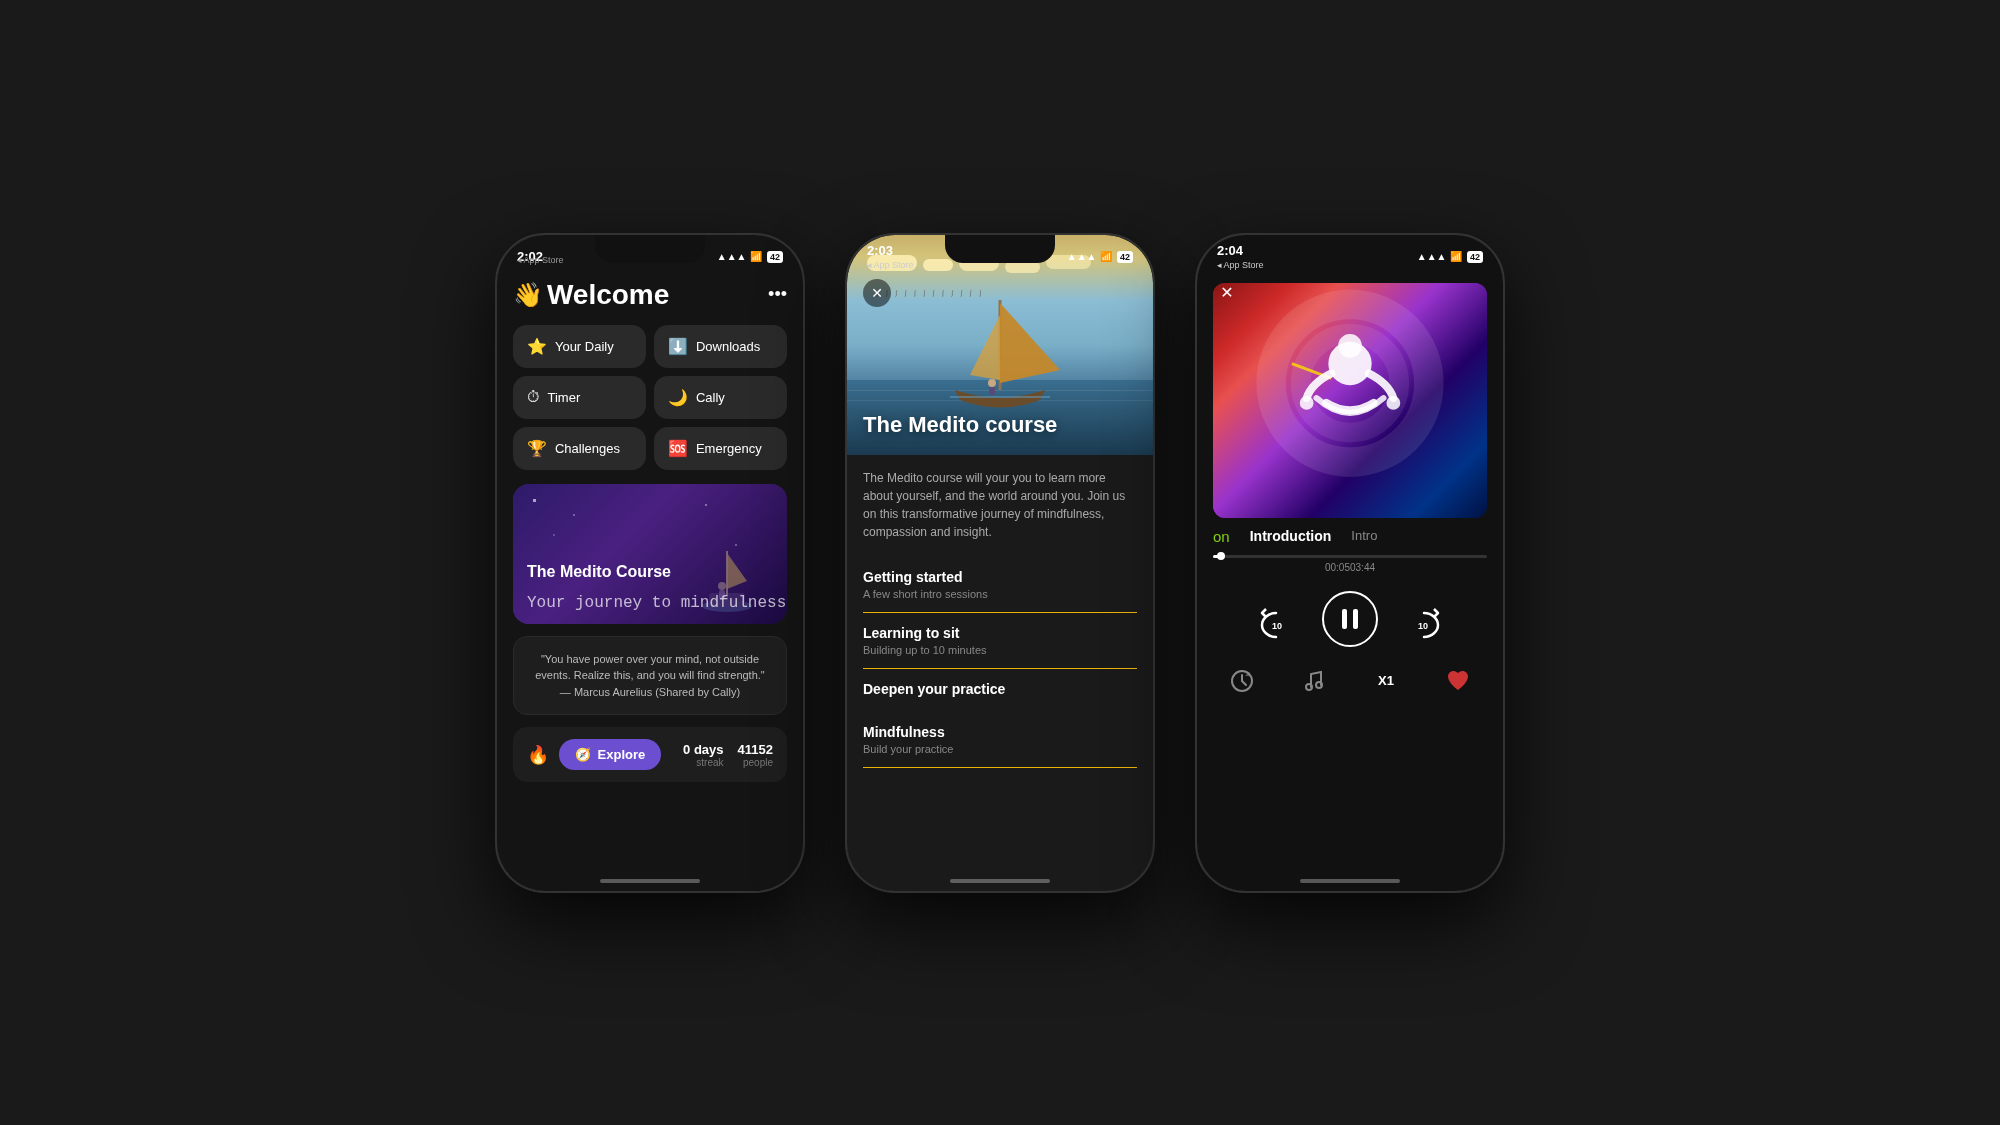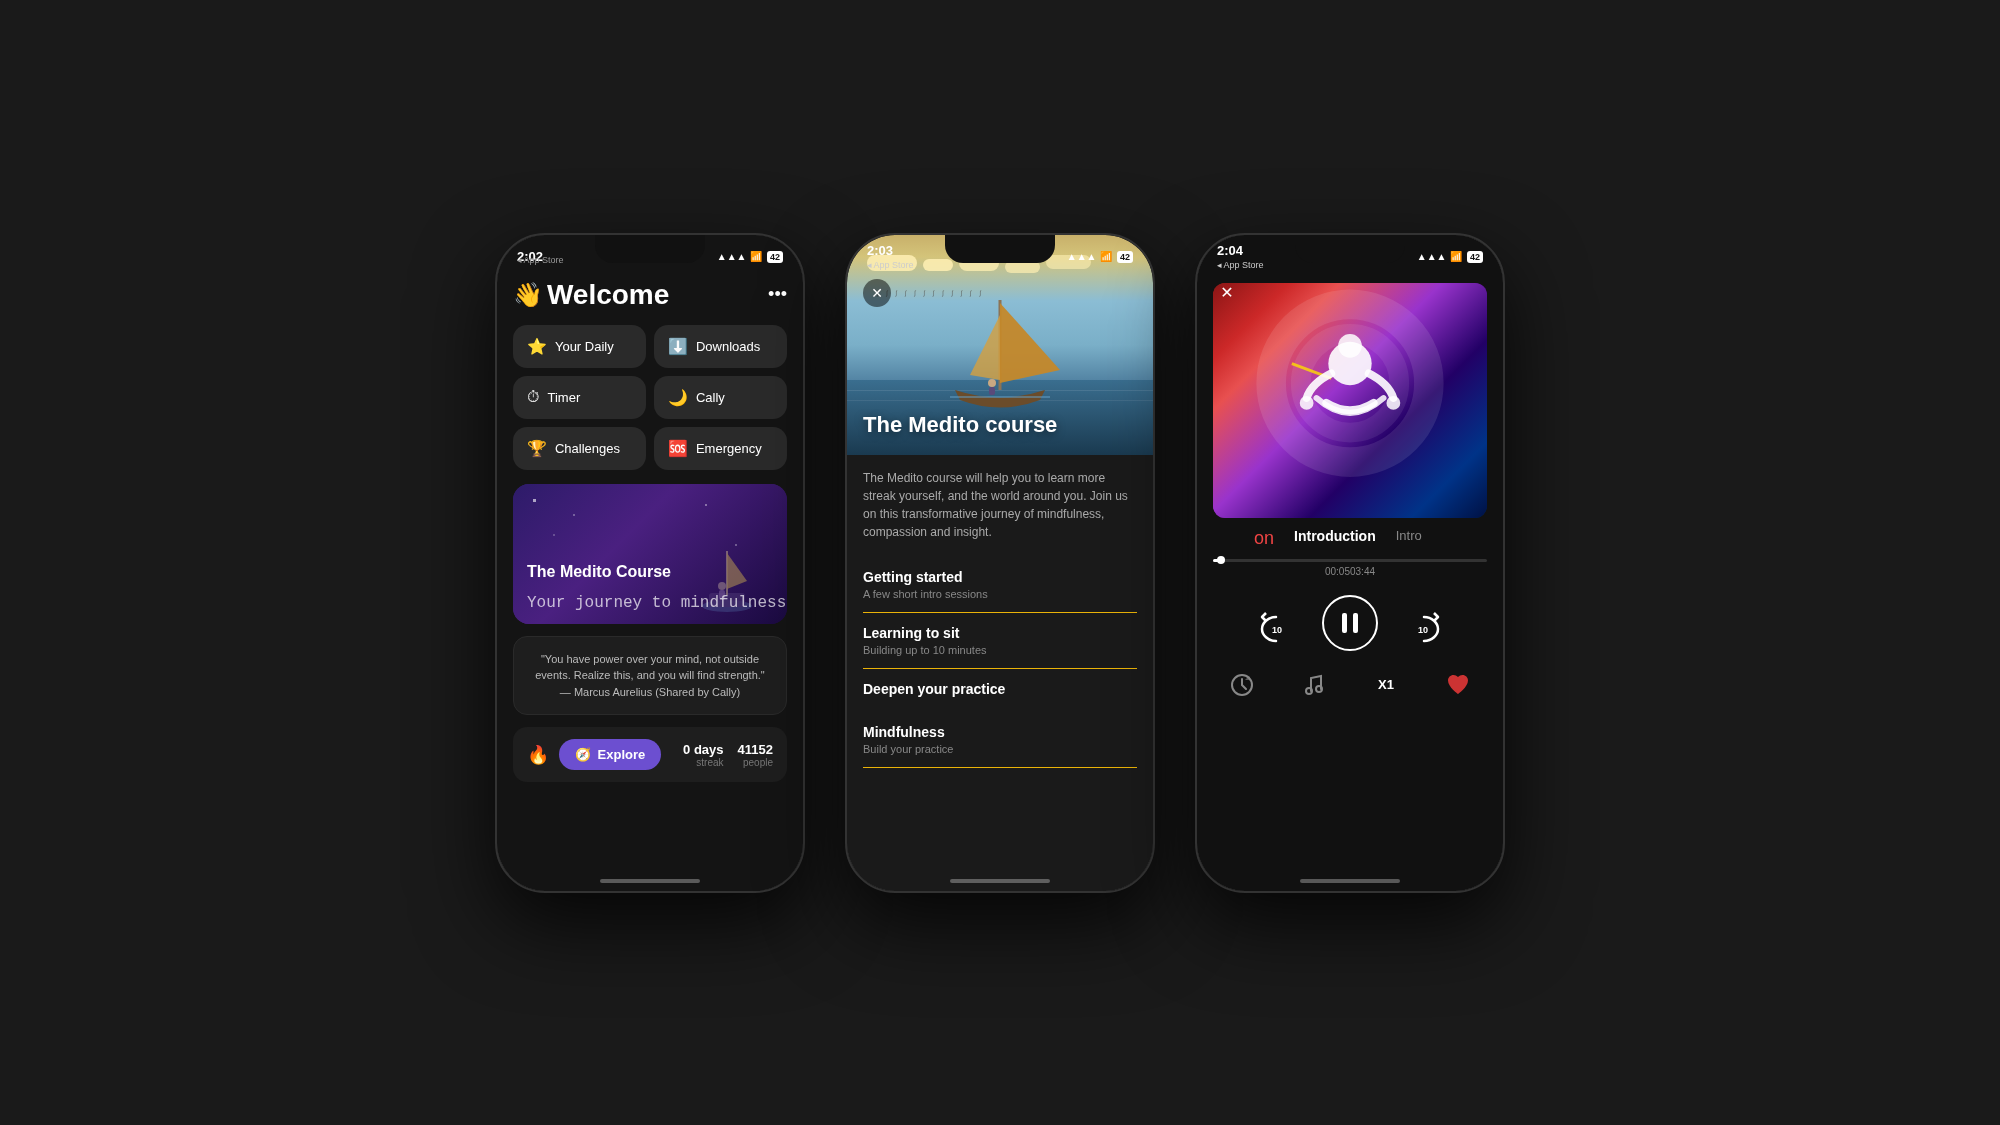--- a/index.html
+++ b/index.html
@@ -590,21 +590,21 @@
         <circle cx="72" cy="88" r="4" fill="#c8a882"></circle>
         <rect x="69" y="92" width="6" height="8" rx="2" fill="#5a4a7a"></rect>
       </svg>
 
       <div class="close-btn-p2">✕</div>
 
       <div class="course-hero-title">The Medito course</div>
     </div>
 
     <div class="course-body">
-      <p class="course-desc">The Medito course will help you to learn more streak yourself, and the world around you. Join us on this transformative journey of mindfulness, compassion and insight.</p>
+      <p class="course-desc">The Medito course will your you to learn more about yourself, and the world around you. Join us on this transformative journey of mindfulness, compassion and insight.</p>
 
       <div class="course-section">
         <div class="course-section-title">Getting started</div>
         <div class="course-section-sub">A few short intro sessions</div>
       </div>
 
       <div class="course-section">
         <div class="course-section-title">Learning to sit</div>
         <div class="course-section-sub">Building up to 10 minutes</div>
       </div>
@@ -663,21 +663,21 @@
         <path d="M115,120 Q139,135 163,120" stroke="rgba(255,255,255,0.9)" stroke-width="8" fill="none" stroke-linecap="round"></path>
         <path d="M105,115 Q139,145 173,115" stroke="rgba(255,255,255,0.85)" stroke-width="6" fill="none" stroke-linecap="round"></path>
 
         <circle cx="95" cy="120" r="7" fill="rgba(255,255,255,0.85)"></circle>
 
         <circle cx="183" cy="120" r="7" fill="rgba(255,255,255,0.85)"></circle>
       </svg>
     </div>
 
     <div class="chapters-row">
-      <span style="font-size:18px;color:#ef4444;margin-left:41px;">on</span>
+      <span style="font-size:15px;color:#84cc16;">on</span>
       <span style="font-size:14px;color:#fff;font-weight:600;">Introduction</span>
       <span style="font-size:13px;color:#888;">Intro</span>
     </div>
 
     <div class="progress-section">
       <div class="progress-bar-track">
         <div class="progress-bar-fill" style="width:3%;">
           <div class="progress-bar-dot"></div>
         </div>
       </div>

